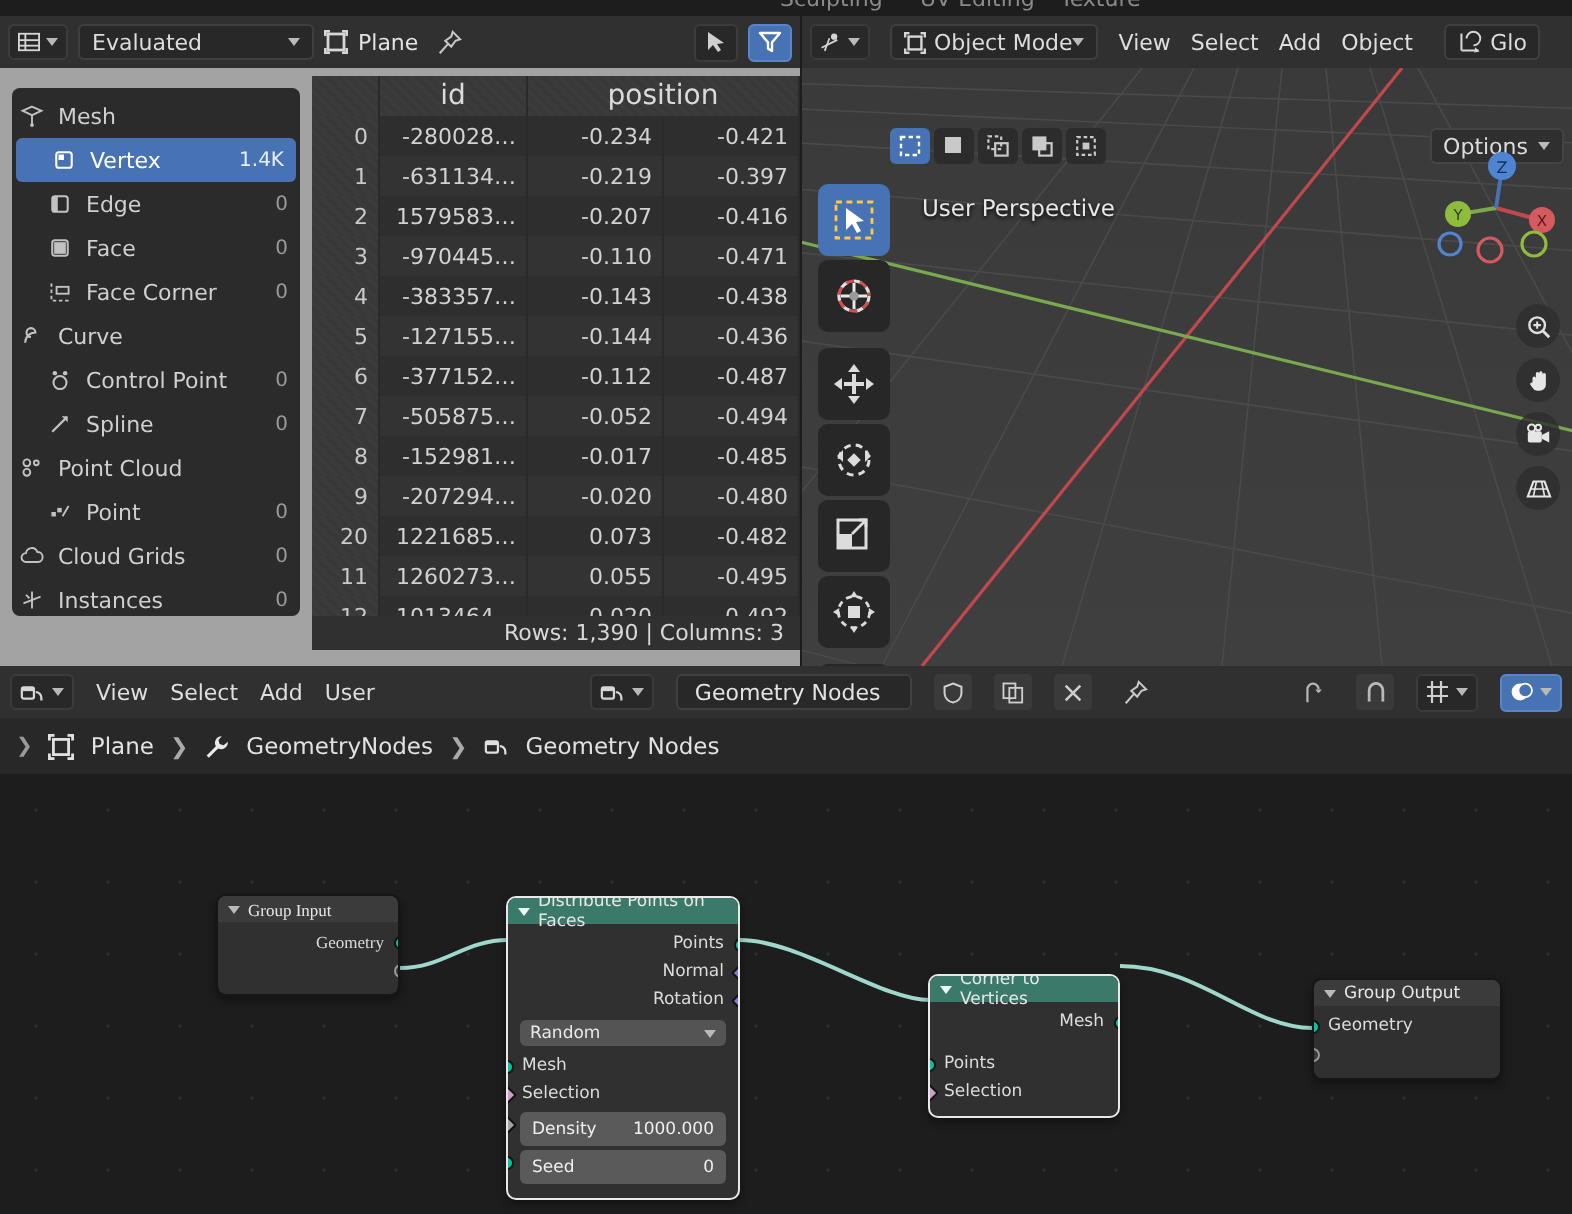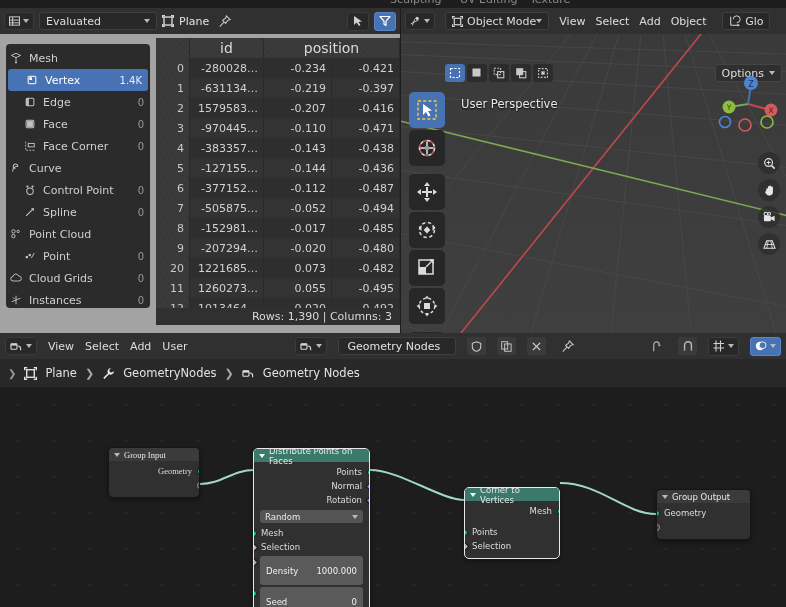--- a/index.html
+++ b/index.html
@@ -129,21 +129,21 @@
   .sock{ position:absolute; width:7px;height:7px;border-radius:50%;border:1px solid #111; top:3.5px;}
   .sock.left{ left:-4.5px; } .sock.right{ right:-4.5px; }
   .sock.geo{ background:#00c5a0; }
   .sock.vec{ background:#7b7bde; transform:rotate(45deg); border-radius:1px; }
   .sock.bool{ background:#cc9ecc; transform:rotate(45deg); border-radius:1px;}
   .sock.float{ background:#a1a1a1; transform:rotate(45deg); border-radius:1px;}
   .sock.hollow{ background:#3a3a3a; }
   .node-dd{ margin:3px 6px; height:13px; background:#545454; border-radius:3px;
             display:flex; align-items:center; justify-content:space-between; padding:0 5px;
             font-size:8.5px; color:#eaeaea;}
-  .node-field{ margin:2px 6px; height:29px; background:#5a5a5a; border-radius:3px;
+  .node-field{ margin:2px 6px; height:17px; background:#5a5a5a; border-radius:3px;
                display:flex; align-items:center; justify-content:space-between; padding:0 6px;
                font-size:8.5px; color:#f0f0f0; position:relative;}
   .wires{ position:absolute; left:0; top:0; width:786px; height:220px; pointer-events:none; }
 </style>
 </head>
 <body>
 
 <div id="app">
 
   <div class="topstrip">

